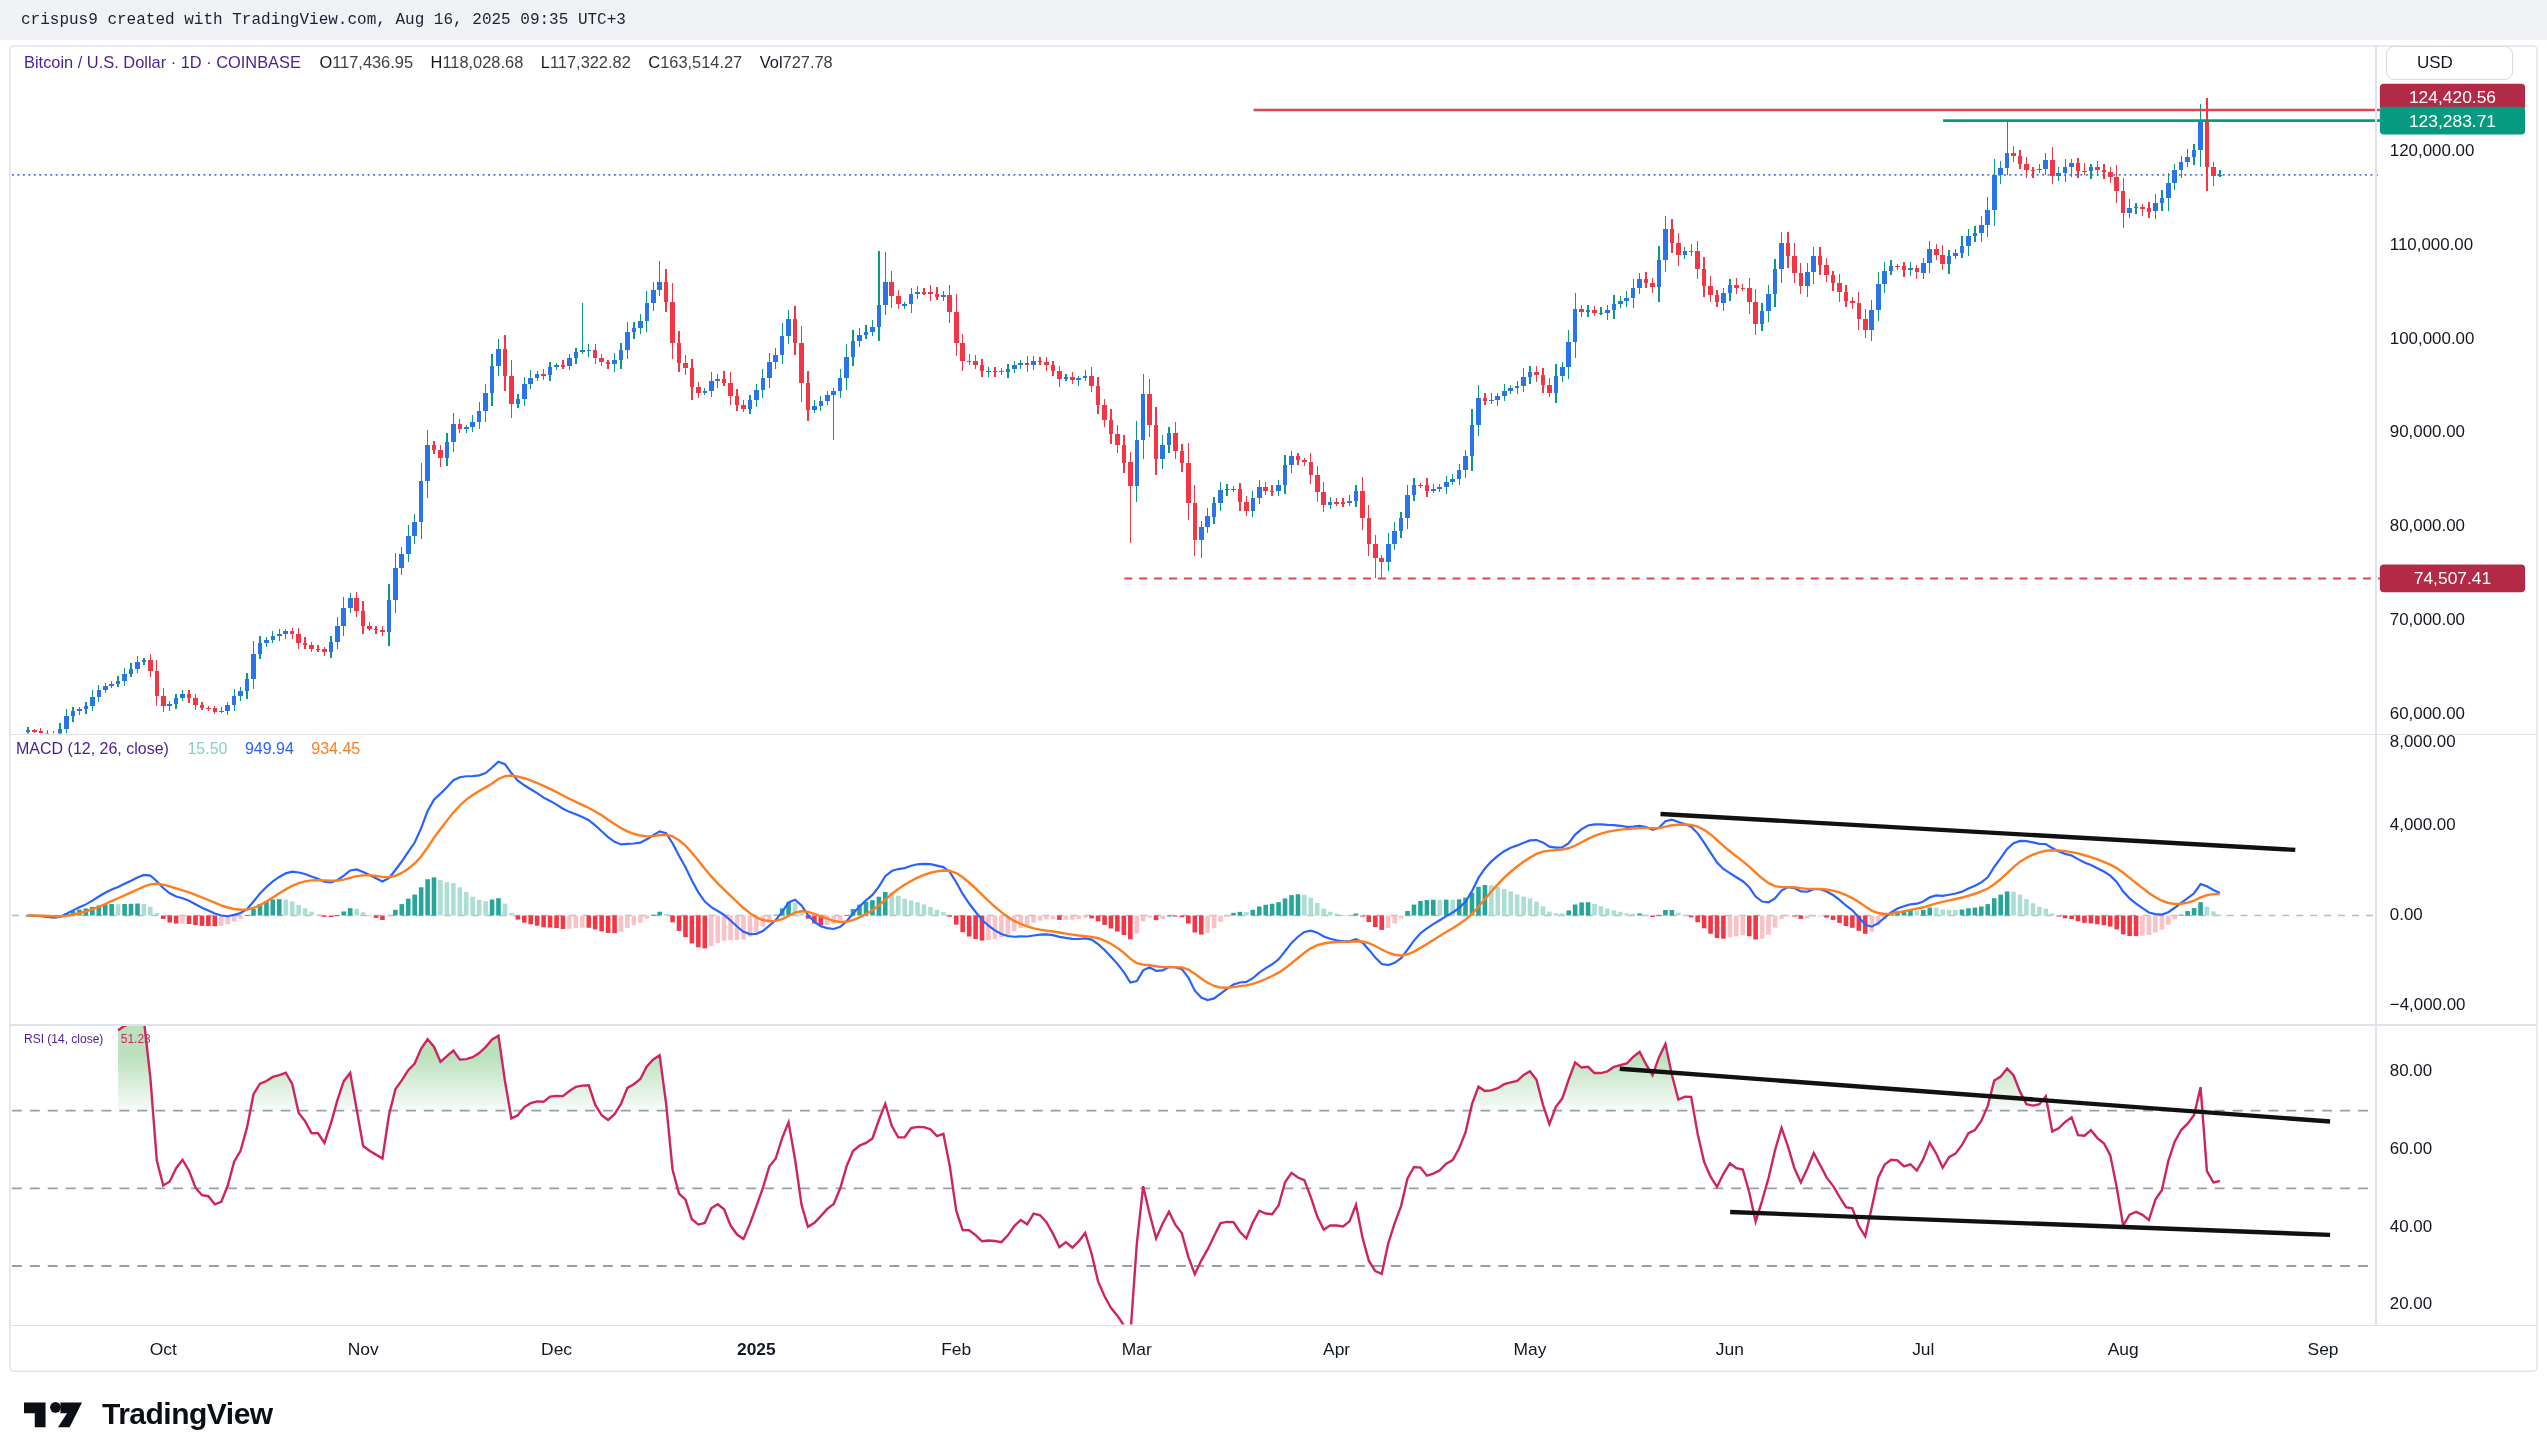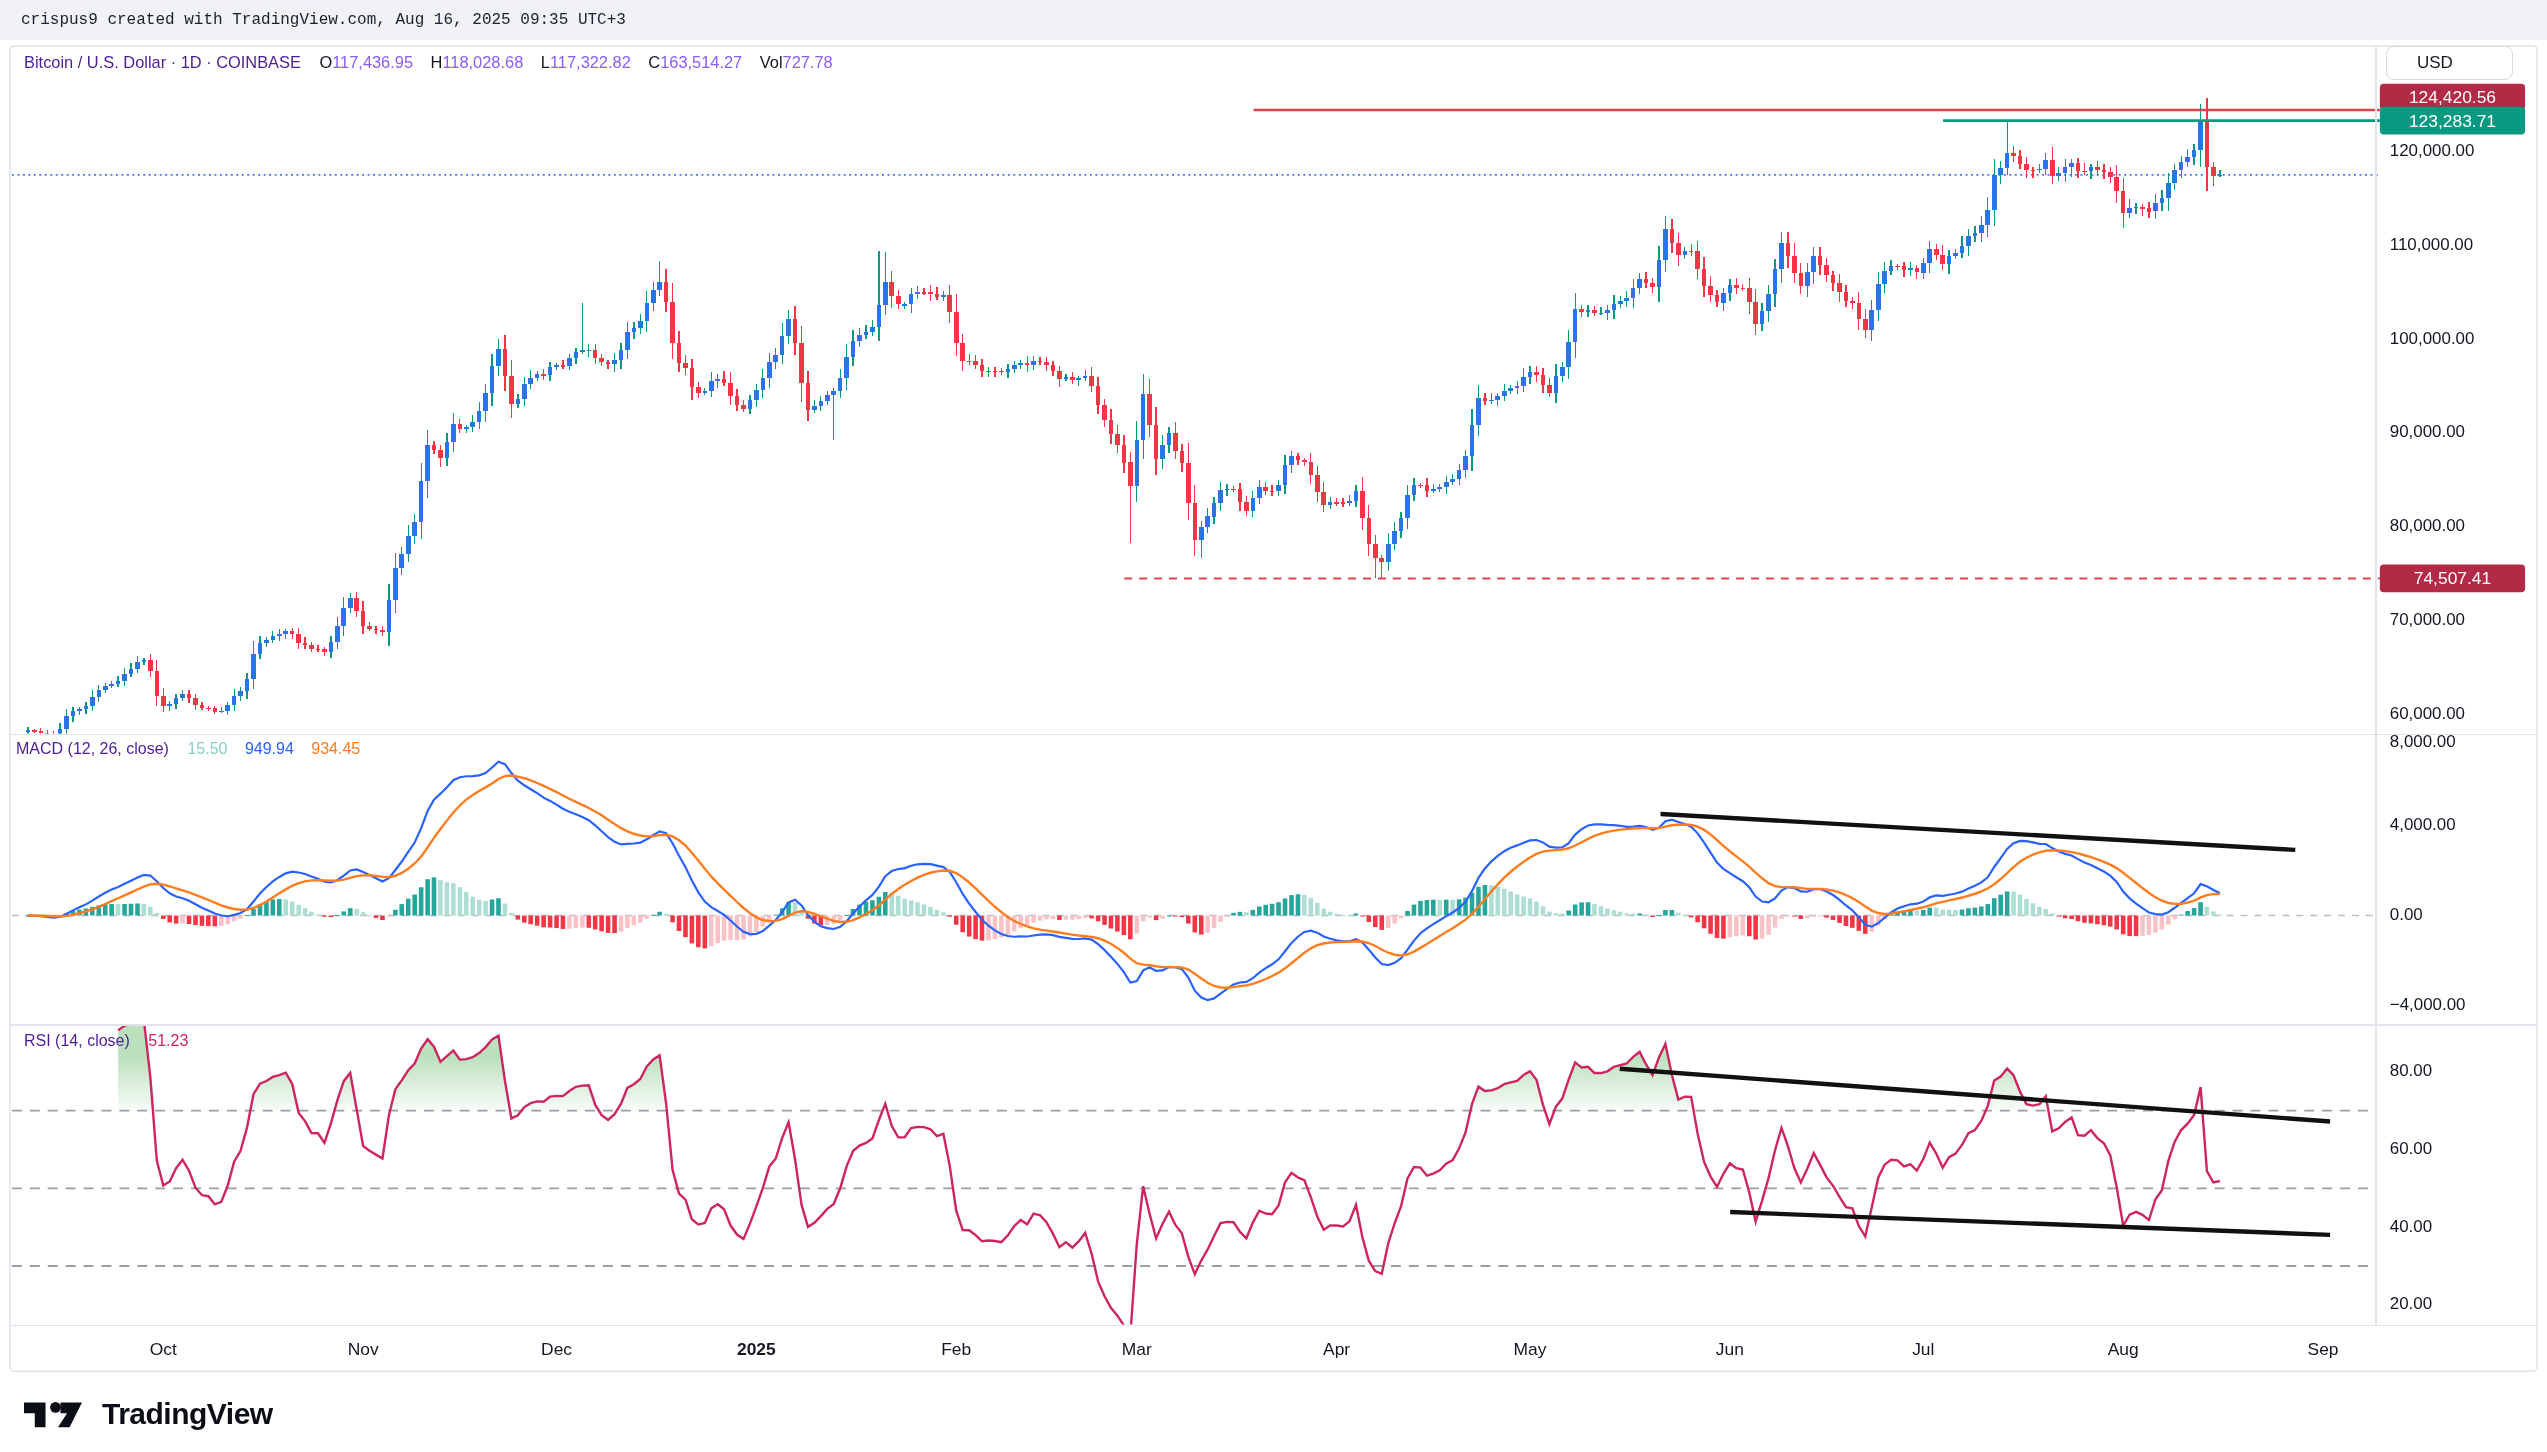--- a/index.html
+++ b/index.html
@@ -5,23 +5,23 @@
   html,body{margin:0;padding:0;width:2547px;height:1453px;background:#ffffff;overflow:hidden;
     font-family:"Liberation Sans","DejaVu Sans",sans-serif;color:#131722;}
   .topbar{position:absolute;left:0;top:0;width:2547px;height:40px;background:#f0f2f5;}
   .topbar-text{position:absolute;left:21px;top:11px;font-size:16px;color:#1c2030;font-family:Liberation Mono, monospace;}
   #chart-svg{position:absolute;left:0;top:0;}
   .legend{position:absolute;font-size:16.4px;white-space:nowrap;z-index:5;}
   .legend .t{color:#4c1d95;margin-right:14px;}
   .legend .lbl{color:#131722;}
   .legend .val{margin-right:13px;}
   .main-legend{left:24px;top:53px;}
-  .main-legend .val{color:#8b5cf6;}
+  .main-legend .val{color:#404040;}
   .macd-legend{left:16px;top:740px;font-size:16px;}
-  .rsi-legend{left:24px;top:1032px;font-size:16px;text-align:right;}
+  .rsi-legend{left:24px;top:1032px;font-size:12px;text-align:right;}
   .usd-btn{position:absolute;left:2386px;top:46px;width:127px;height:34px;background:#fff;
     border:1.5px solid #d7dade;border-radius:8px;box-sizing:border-box;font-size:17px;
     line-height:31px;padding-left:30px;color:#131722;z-index:6;}
   .footer{position:absolute;left:24px;top:1391px;height:46px;display:flex;align-items:center;z-index:5;}
   .footer .brand{font-size:30px;font-weight:800;letter-spacing:-0.5px;color:#0b0e14;margin-left:20px;}
 </style>
 </head>
 <body>
 
 <div class="topbar">

